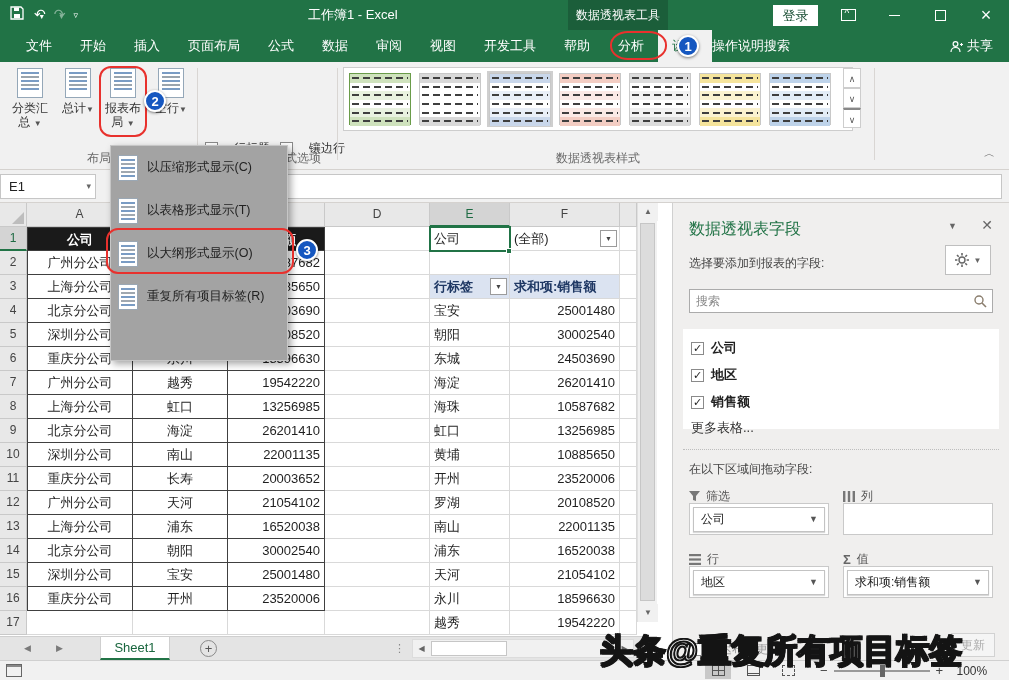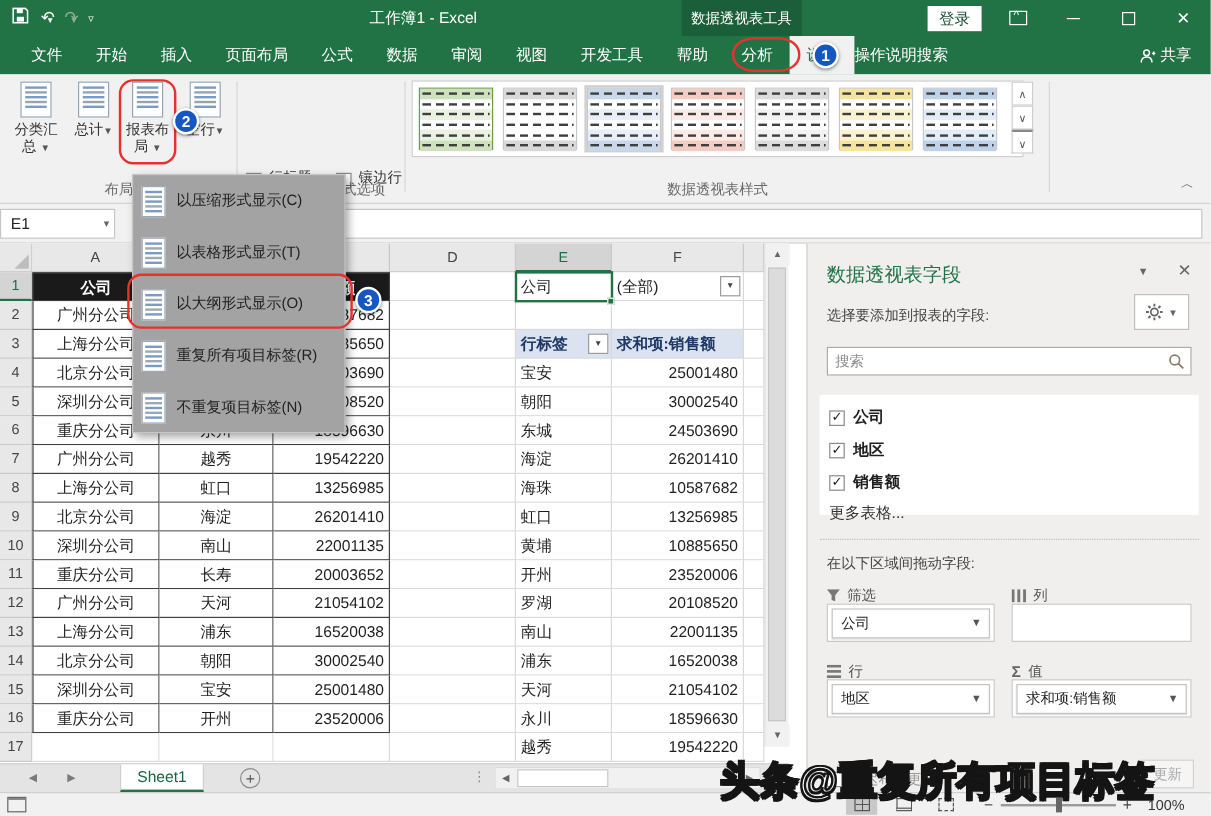--- a/index.html
+++ b/index.html
@@ -33,21 +33,21 @@
 
   
   .ribbon { position:absolute; left:0; top:62px; width:1009px; height:108px; background:#f1f1f1; border-bottom:1px solid #d5d2cf; }
   .rib-sep { position:absolute; top:6px; width:1px; height:92px; background:#d9d6d3; }
   .bigbtn { position:absolute; top:6px; width:44px; text-align:center; font-size:12px; color:#333; }
   .bigicon { width:26px; height:30px; background:#fff; border:1px solid #94a7b8; margin:0 auto 3px auto; padding:3px 3px; }
   .bigicon .il { height:2px; margin-bottom:2px; background:#7a9cc4; }
   .bigicon .il.g { background:#9aa4ad; }
   .bb-label { line-height:14px; }
   .dda { font-size:8px; color:#555; }
-  .cbrow { position:absolute; font-size:12px; color:#333; display:flex; align-items:flex-end; gap:6px; }
+  .cbrow { position:absolute; font-size:12px; color:#333; display:flex; align-items:center; gap:16px; }
   .cbox { width:13px; height:13px; border:1px solid #8a8a8a; background:#fff; font-size:11px; line-height:11px; text-align:center; color:#1f1f1f; }
   .grp-cap { position:absolute; top:88px; font-size:12px; color:#6a6a6a; text-align:center; }
   .gallery { position:absolute; left:343px; top:5px; width:510px; height:64px; background:#fff; border:1px solid #cdcdcd; display:flex; gap:4px; padding:3px; }
   .swatch { width:66px; height:56px; padding:2px; }
   .swatch.selected { background:#cfcfcf; }
   .sw-inner { width:100%; height:100%; background:#fff; }
   .srow { height:8.6px; display:flex; align-items:center; padding:0 2px; }
   .dline { height:2px; width:100%; background:repeating-linear-gradient(90deg,#3f3f3f 0 7px,transparent 7px 11px); }
   .gal-arrows { position:absolute; left:843px; top:6px; width:18px; }
   .gal-ab { width:18px; height:20px; border:1px solid #cdcdcd; background:#fff; text-align:center; font-size:9px; color:#555; line-height:20px; }
@@ -753,30 +753,20 @@
       <div class="mitem">
         <span class="micon">
           <div class="il"></div>
           <div class="il g"></div>
           <div class="il"></div>
           <div class="il g"></div>
           <div class="il"></div>
         </span>
         <span>重复所有项目标签(R)</span>
       </div>
-      <div class="mitem">
-        <span class="micon">
-          <div class="il"></div>
-          <div class="il g"></div>
-          <div class="il"></div>
-          <div class="il g"></div>
-          <div class="il"></div>
-        </span>
-        <span>不重复项目标签(N)</span>
-      </div>
     </div>
 
   <div class="red-ellipse" style="left:610px; top:31px; width:57px; height:29px;"></div>
   <div class="badge" style="left:677px; top:35px;">1</div>
   <div class="red-rect" style="left:99px; top:66px; width:48px; height:71px;"></div>
   <div class="badge" style="left:144px; top:90px;">2</div>
   <div class="red-rect" style="left:106px; top:228px; width:188px; height:46px;"></div>
   <div class="badge" style="left:296px; top:239px;">3</div>
 
   <div class="watermark">头条@重复所有项目标签</div>

